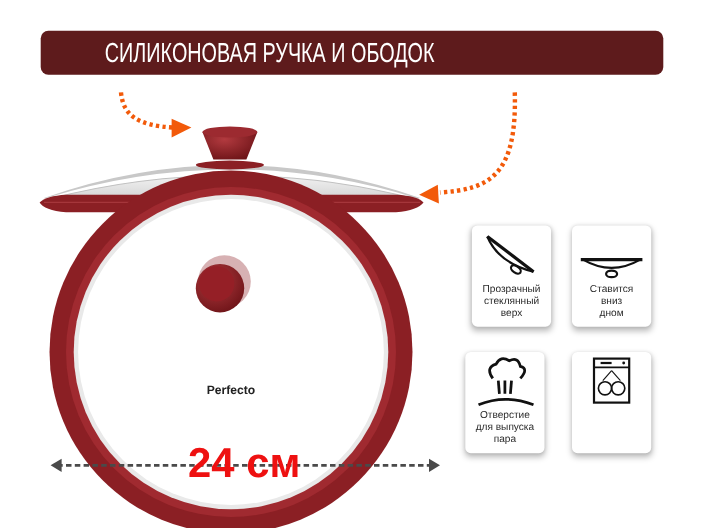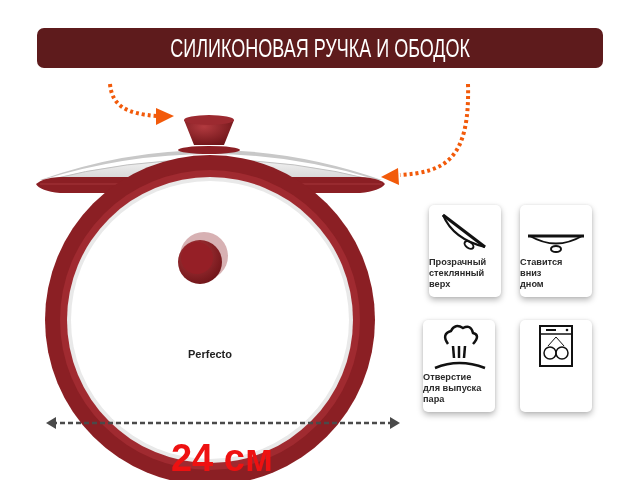--- a/index.html
+++ b/index.html
@@ -1,23 +1,23 @@
 <!DOCTYPE html>
 <html><head>
 <meta charset="utf-8">
 <style>
   html,body{margin:0;padding:0;background:#fff;}
   body{width:640px;height:480px;position:relative;overflow:hidden;font-family:"Liberation Sans",sans-serif;}
-  .banner{position:absolute;left:37px;top:28px;width:566px;height:40px;background:#5e1b1c;border-radius:7px;display:flex;align-items:center;justify-content:center;}
+  .banner{position:absolute;left:37px;top:28px;width:566px;height:40px;background:#5e1b1c;border-radius:7px;display:flex;align-items:center;}
   .banner span{color:#fff;font-family:"Liberation Sans Narrow","Liberation Sans",sans-serif;font-size:25px;letter-spacing:0px;transform:scaleX(0.72);white-space:nowrap;}
   svg.scene{position:absolute;left:0;top:0;}
   .card{position:absolute;width:72px;height:92px;background:#fff;border-radius:5px;box-shadow:0 3px 6px rgba(0,0,0,0.28),0 0 3px rgba(0,0,0,0.08);}
-  .card .lbl{position:absolute;left:0;right:0;top:52px;font-size:9.2px;line-height:11px;color:#2a2a2a;white-space:pre-line;font-weight:bold;}
+  .card .lbl{position:absolute;left:0;right:0;top:52px;text-align:center;font-size:9.2px;line-height:11px;color:#2a2a2a;white-space:pre-line;}
   .card svg{position:absolute;left:0;top:0;}
-  .size{position:absolute;left:0;width:444px;top:436px;text-align:center;color:#ee1111;font-weight:bold;font-size:38px;line-height:44px;}
+  .size{position:absolute;left:0;width:444px;top:400px;text-align:center;color:#ee1111;font-weight:bold;font-size:38px;line-height:44px;}
 </style>
 </head>
 <body>
 
 <div class="banner">
   <span>СИЛИКОНОВАЯ РУЧКА И ОБОДОК</span>
 </div>
 
 <svg class="scene" width="640" height="480" viewBox="0 0 640 480">
   <defs>

